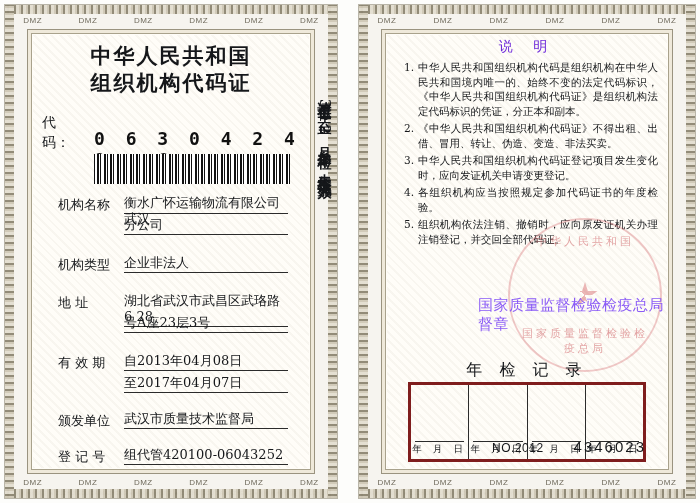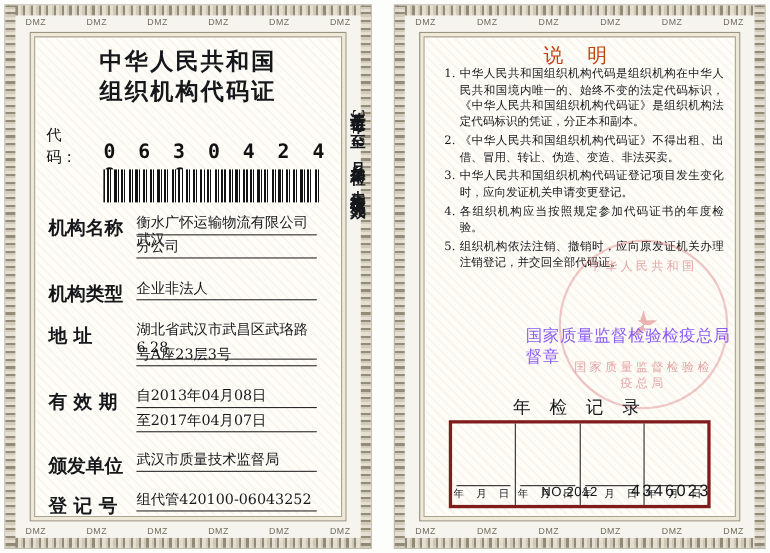--- a/index.html
+++ b/index.html
@@ -131,26 +131,25 @@
   .frow {
     position: absolute;
     left: 14px;
     right: 26px;
     font-family: "DejaVu Serif", serif;
     font-size: 12.5px;
     color: #15171a;
   }
   .flabel {
     position: absolute;
-    left: 2px; top: 0;
+    left: 16px; top: 0;
     width: 76px;
     display: flex;
     justify-content: space-between;
-    font-size: 17px;
-    font-weight: bold;
+    font-size: 13px;
   }
   .fvalue {
     position: absolute;
     left: 82px;
     right: 0;
     top: -1px;
     font-size: 13px;
     line-height: 16px;
     border-bottom: 1px solid #2b2b2b;
     padding-bottom: 1px;
@@ -172,23 +171,23 @@
     color: #15171a;
     height: 330px;
   }
 
   
   .r-title {
     position: absolute;
     left: 0; right: 0; top: 8px;
     text-align: center;
     font-family: "DejaVu Serif", serif;
-    font-size: 18px;
+    font-size: 14px;
     letter-spacing: 8px;
-    color: #c2410c;
+    color: #6d28d9;
   }
   .r-list {
     position: absolute;
     left: 16px; right: 14px; top: 30px;
     font-family: "DejaVu Serif", serif;
     font-size: 10.5px;
     line-height: 14.5px;
     color: #15171a;
   }
   .r-item {

